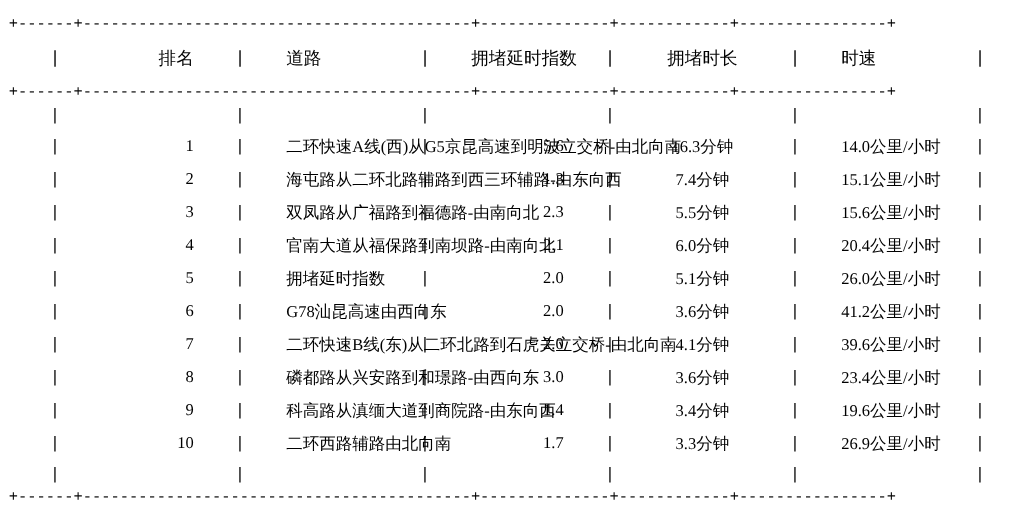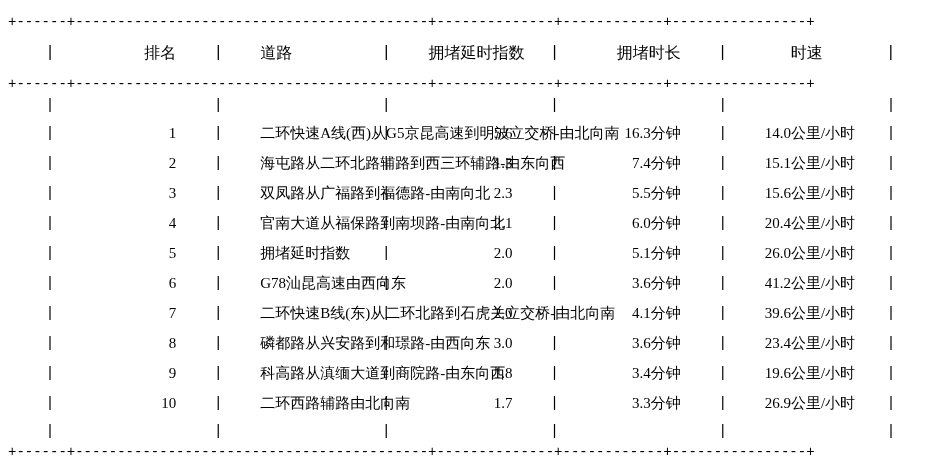--- a/index.html
+++ b/index.html
@@ -51,22 +51,22 @@
   td.pipe {
     width: 12px;
     text-align: center;
     font-family: "Liberation Mono", monospace;
     font-size: 15px;
     color: #000;
   }
   td.c-rank   { width: 60px;  text-align: right; }
   td.c-road   { width: 430px; }
   td.c-index  { width: 130px; text-align: right; }
-  td.c-dur    { width: 100px; text-align: right; }
-  td.c-speed  { width: 150px; text-align: center; }
+  td.c-dur    { width: 100px; text-align: center; }
+  td.c-speed  { width: 150px; text-align: left; }
 
   tr.header td { height: 46px; font-size: 16px; }
   tr.spacer td { height: 26px; }
   tr.data td   { height: 30px; font-size: 15px; }
 </style>
 </head>
 <body>
 
 <div class="table-wrap">
   <table class="ascii-table">
@@ -223,21 +223,21 @@
         <td class="c-speed">23.4公里/小时</td>
         <td class="pipe">|</td>
       </tr>
 
       <tr class="data">
         <td class="pipe">|</td>
         <td class="c-rank">9</td>
         <td class="pipe">|</td>
         <td class="c-road">科高路从滇缅大道到商院路-由东向西</td>
         <td class="pipe">|</td>
-        <td class="c-index">1.8</td>
+        <td class="c-index">1.4</td>
         <td class="pipe">|</td>
         <td class="c-dur">3.4分钟</td>
         <td class="pipe">|</td>
         <td class="c-speed">19.6公里/小时</td>
         <td class="pipe">|</td>
       </tr>
 
       <tr class="data">
         <td class="pipe">|</td>
         <td class="c-rank">10</td>

